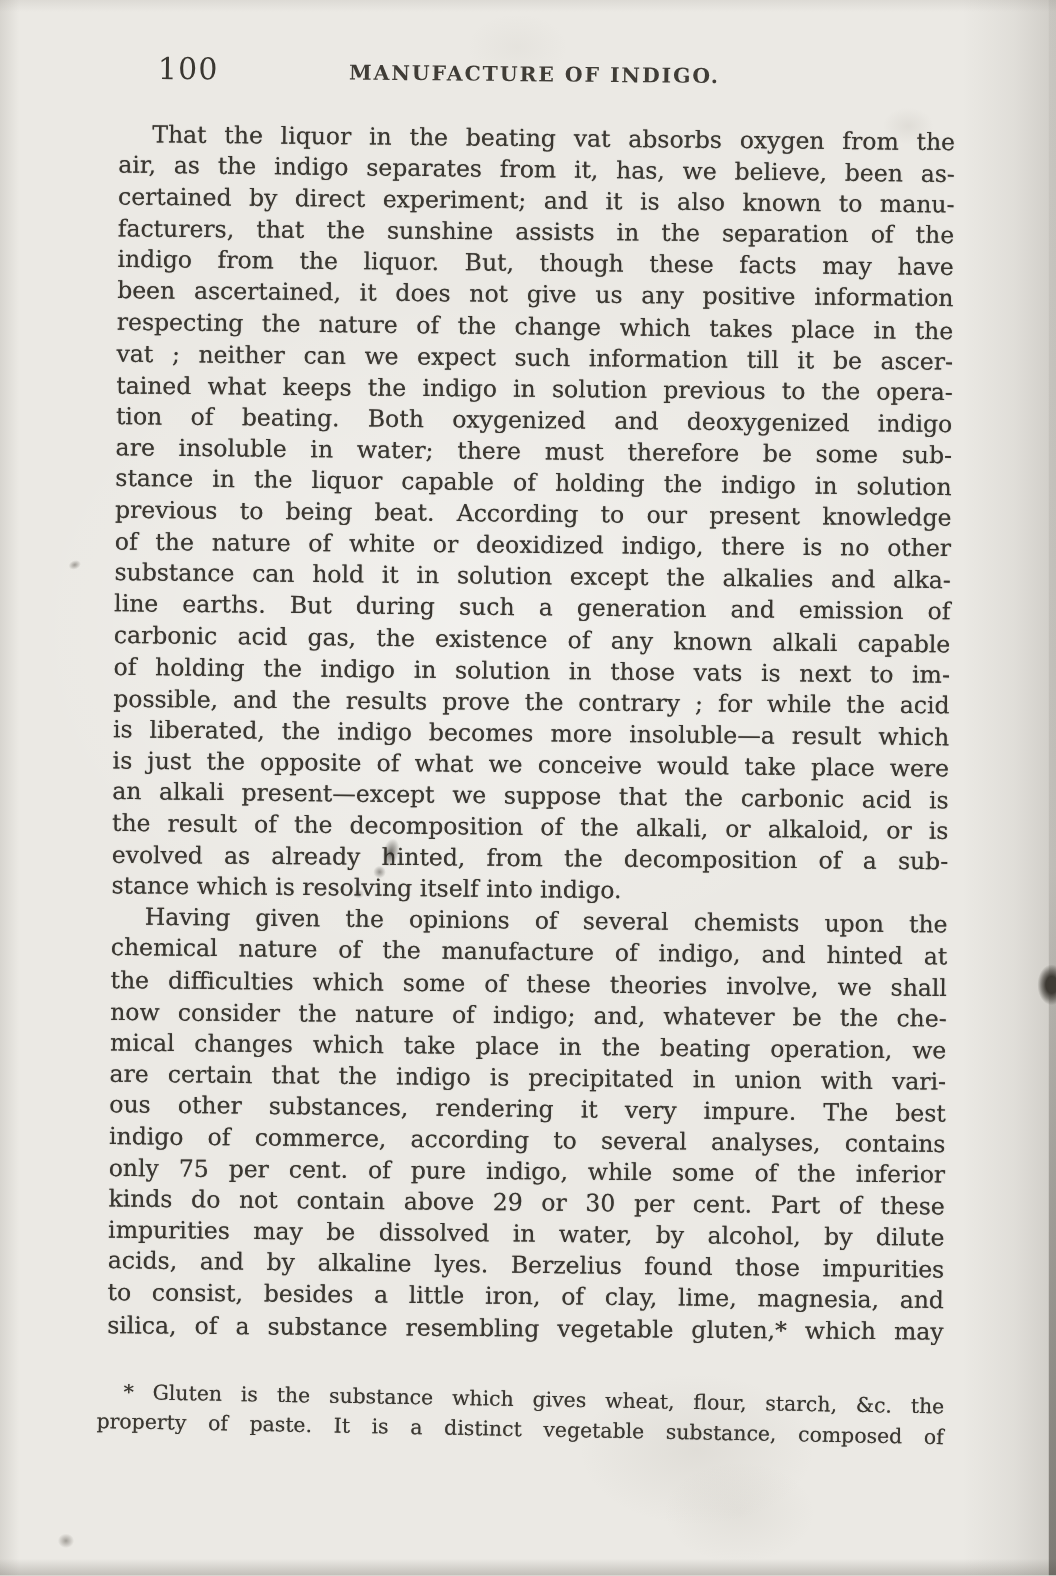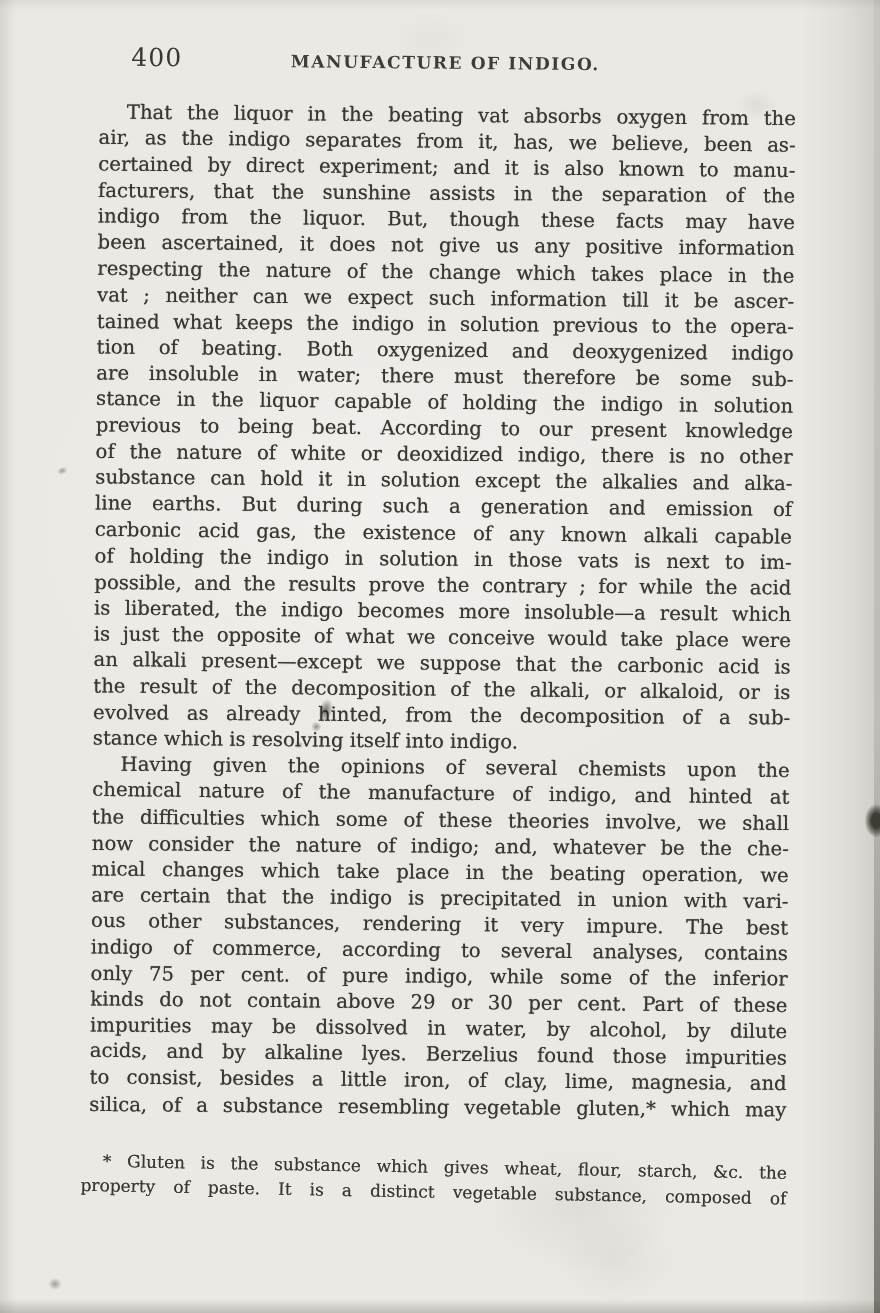--- a/index.html
+++ b/index.html
@@ -130,21 +130,21 @@
   }
 </style>
 </head>
 <body>
 
 <div class="page">
 
   <div class="content">
 
     <div class="header-row">
-      <span class="page-number">400</span>
+      <span class="page-number">100</span>
       <span class="running-header">MANUFACTURE OF INDIGO.</span>
     </div>
 
     <div class="body-text">
       <div class="paragraph">
           <div class="line indent">That the liquor in the beating vat absorbs oxygen from the</div>
           <div class="line">air, as the indigo separates from it, has, we believe, been as-</div>
           <div class="line">certained by direct experiment; and it is also known to manu-</div>
           <div class="line">facturers, that the sunshine assists in the separation of the</div>
           <div class="line">indigo from the liquor. But, though these facts may have</div>

